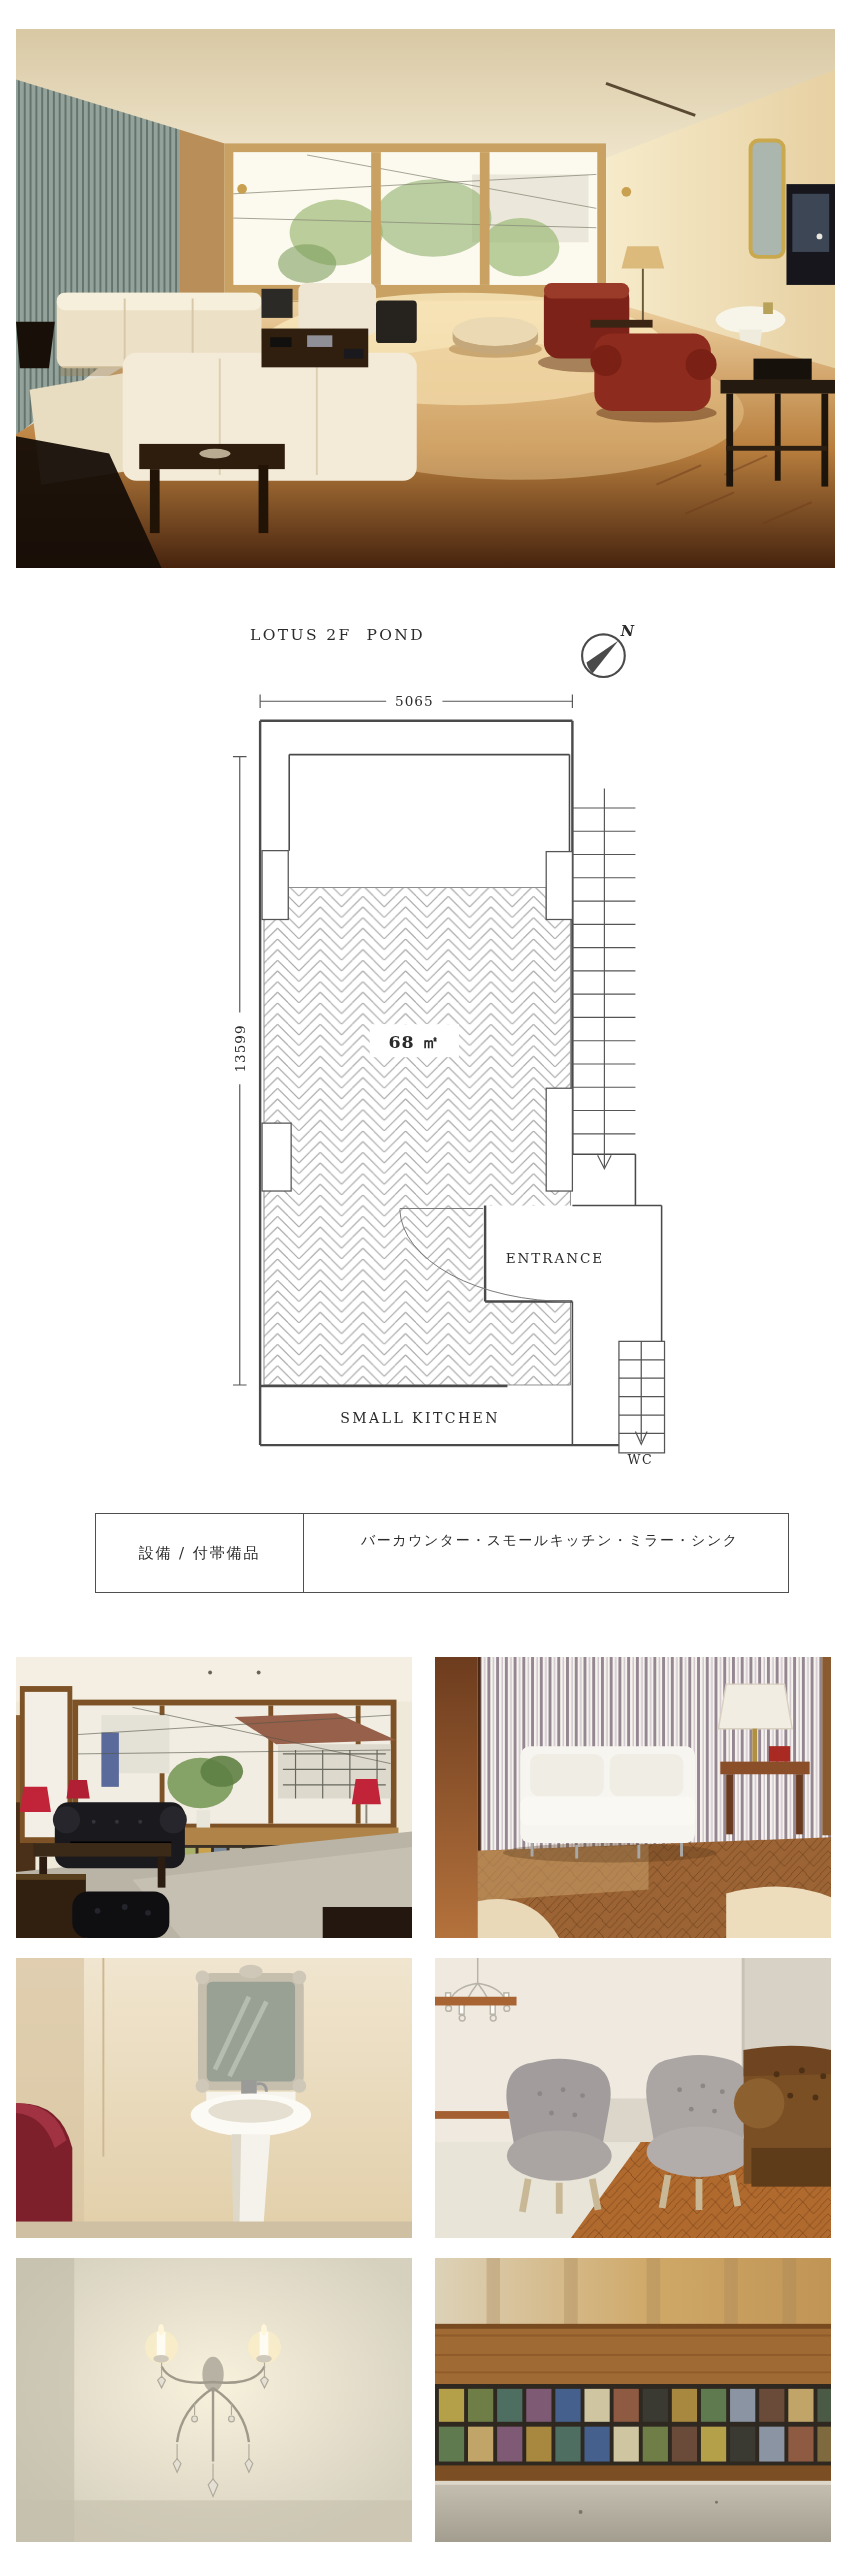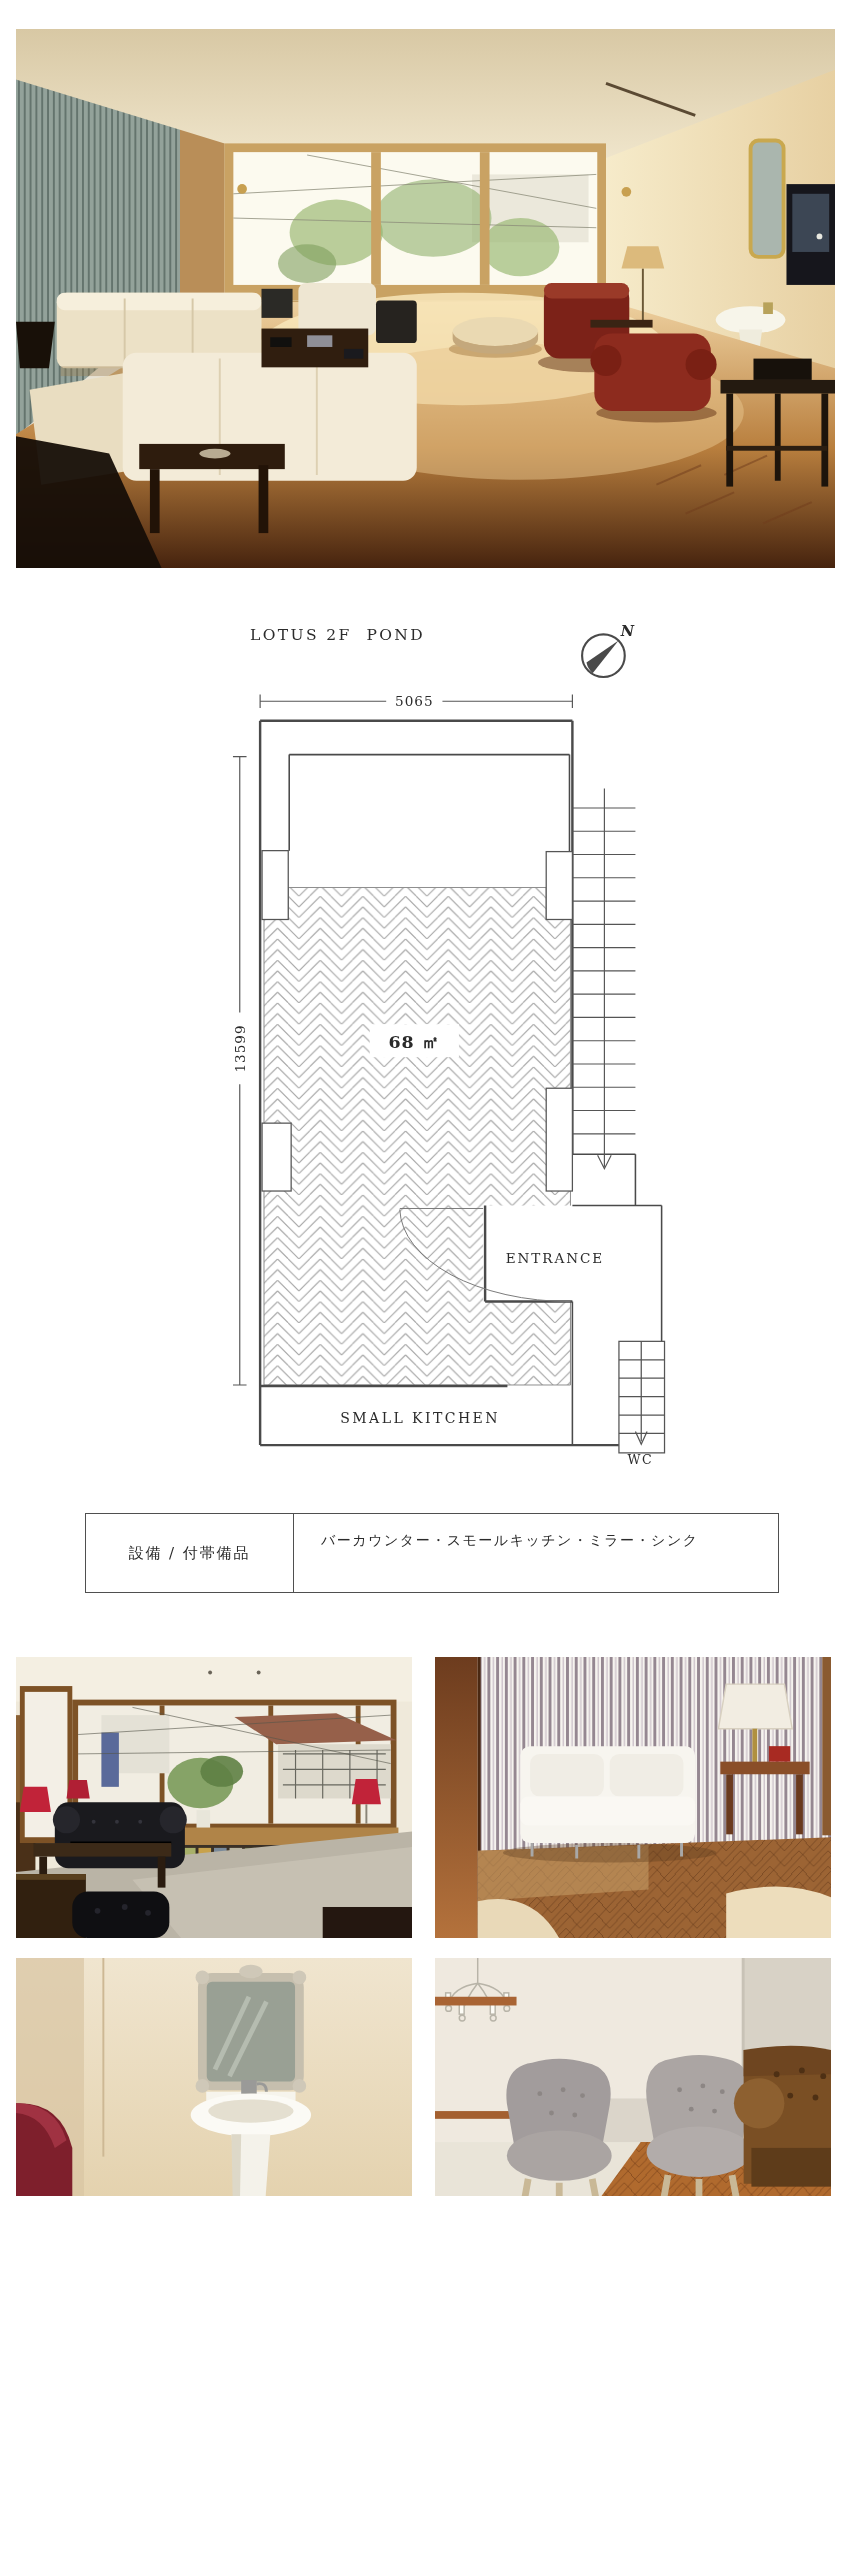--- a/index.html
+++ b/index.html
@@ -1,23 +1,23 @@
 <!DOCTYPE html>
 <html><head>
 <meta charset="utf-8">
 <style>
   html,body{margin:0;padding:0;background:#ffffff;}
-  .page{position:relative;width:849px;height:2196px;background:#fff;overflow:hidden;
-        font-family:"DejaVu Serif","Liberation Serif",serif;}
+  .page{position:relative;width:849px;height:2576px;background:#fff;overflow:hidden;
+        font-family:"DejaVu Serif","Liberation Serif",serif;text-align:center;}
   .photo{position:absolute;overflow:hidden;background:#e8e2d4;}
   .photo svg{display:block;width:100%;height:100%;}
   .plan-title{position:absolute;left:250px;top:626px;font-size:15.5px;letter-spacing:2.4px;
         color:#2b2b2b;white-space:pre;}
   .plan-svg{position:absolute;left:0;top:582px;width:849px;height:931px;}
-  .spec-table{position:absolute;left:85px;top:1513px;width:694px;height:80px;
+  .spec-table{position:absolute;left:95px;top:1513px;width:694px;height:80px;
         border:1.9px solid #4f4f4f;display:flex;box-sizing:border-box;color:#2b2b2b;}
   .spec-header{width:208px;border-right:1.9px solid #4f4f4f;box-sizing:border-box;
         display:flex;align-items:center;justify-content:center;
         font-size:15px;letter-spacing:1.9px;}
   .spec-items{flex:1;padding:12.6px 19.4px 0 27px;font-size:14px;line-height:26px;
         letter-spacing:1.5px;}
   text{fill:#2b2b2b;font-family:"DejaVu Serif","Liberation Serif",serif;}
 </style>
 </head>
 <body>

